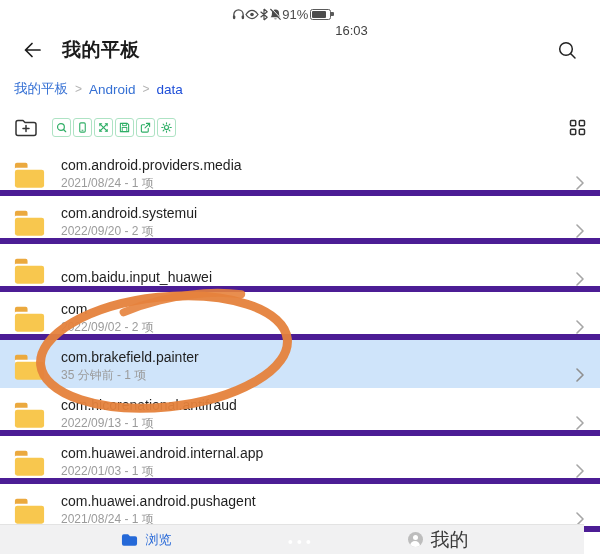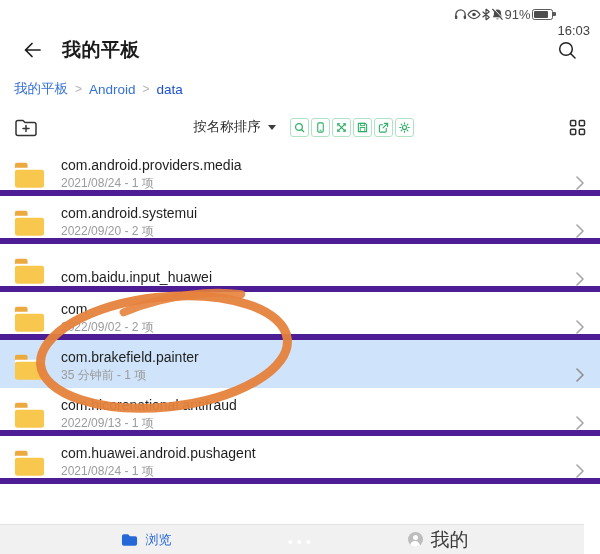--- a/index.html
+++ b/index.html
@@ -4,21 +4,21 @@
 <style>
   html,body{margin:0;padding:0;background:#e9e9e9;}
   *{box-sizing:border-box;}
   .screen{
     position:relative;width:600px;height:554px;background:#ffffff;
     font-family:"Liberation Sans","DejaVu Sans",sans-serif;
     overflow:hidden;color:#1f1f1f;
   }
   
   .status-bar{
-    height:28px;display:flex;align-items:center;justify-content:flex-end;
+    height:28px;display:flex;align-items:center;justify-content:center;
     padding:0 10px;color:#4b4b4b;font-size:13px;
   }
   .status-bar svg{display:block;}
   .sb-time{margin-left:4px;color:#3f3f3f;margin-top:32px;}
   .battery{position:relative;width:21px;height:11px;border:1.2px solid #5a5a5a;border-radius:2.5px;margin-left:2px;}
   .battery .fill{position:absolute;left:1px;top:1px;bottom:1px;width:14px;background:#4d4d4d;border-radius:1px;}
   .battery .nub{position:absolute;right:-3.5px;top:2.5px;width:2.5px;height:4px;background:#5a5a5a;border-radius:0 1px 1px 0;}
   
   .header{height:44px;display:flex;align-items:center;padding:0 20px;}
   .back-btn{width:24px;height:24px;display:flex;align-items:center;justify-content:center;cursor:pointer;}
@@ -126,24 +126,20 @@
     <span class="crumb current">data</span>
   </div>
 
   <div class="toolbar">
     <div class="tool-btn">
       <svg width="24" height="21" viewBox="0 0 24 21">
           <path d="M2 5.5 q0 -2 2 -2 h5 l2 2 h9 q2 0 2 2 v9 q0 2 -2 2 H4 q-2 0 -2 -2 z" fill="none" stroke="#333" stroke-width="1.5" stroke-linejoin="round"></path>
           <path d="M12 8.5 v6 M9 11.5 h6" stroke="#333" stroke-width="1.5" stroke-linecap="round"></path>
         </svg>
     </div>
-    <div class="sort-group">
-      <span class="sort-label">按名称排序</span>
-      <span class="caret-down"></span>
-    </div>
     <div class="mini-toolbar">
       <div class="mini-btn">
         <svg width="11" height="11" viewBox="0 0 12 12">
             <circle cx="5.4" cy="5.4" r="3.7" fill="none" stroke="#2fae66" stroke-width="1.3"></circle>
             <line x1="8.2" y1="8.2" x2="10.6" y2="10.6" stroke="#2fae66" stroke-width="1.3" stroke-linecap="round"></line>
           </svg>
       </div>
       <div class="mini-btn">
         <svg width="11" height="11" viewBox="0 0 12 12">
             <rect x="3" y="1" width="6" height="10" rx="1.2" fill="none" stroke="#2fae66" stroke-width="1.2"></rect>
@@ -293,20 +289,36 @@
           <span class="name">com.hicorenational.antifraud</span>
           <span class="meta">2022/09/13 - 1 项</span>
         </div>
       <span class="chev">
           <svg width="8" height="14" viewBox="0 0 8 14">
             <path d="M1 1 L7 7 L1 13" fill="none" stroke="#a6a6a6" stroke-width="1.6" stroke-linecap="round" stroke-linejoin="round"></path>
           </svg>
         </span>
     </div>
 
+    <div class="row">
+      <svg class="folder" width="35" height="30" viewBox="0 0 36 30">
+          <path d="M3 9 V4.5 a2 2 0 0 1 2 -2 h9 a2 2 0 0 1 2 2 V9 z" fill="#eba93e"></path>
+          <rect x="3" y="7.5" width="30" height="3" rx="1" fill="#ffffff"></rect>
+          <rect x="3" y="9.5" width="30" height="18.5" rx="2.5" fill="#f8c74e"></rect>
+        </svg>
+      <div class="texts">
+          <span class="name">com.huawei.android.internal.app</span>
+          <span class="meta">2022/01/03 - 1 项</span>
+        </div>
+      <span class="chev">
+          <svg width="8" height="14" viewBox="0 0 8 14">
+            <path d="M1 1 L7 7 L1 13" fill="none" stroke="#a6a6a6" stroke-width="1.6" stroke-linecap="round" stroke-linejoin="round"></path>
+          </svg>
+        </span>
+    </div>
 
     <div class="row">
       <svg class="folder" width="35" height="30" viewBox="0 0 36 30">
           <path d="M3 9 V4.5 a2 2 0 0 1 2 -2 h9 a2 2 0 0 1 2 2 V9 z" fill="#eba93e"></path>
           <rect x="3" y="7.5" width="30" height="3" rx="1" fill="#ffffff"></rect>
           <rect x="3" y="9.5" width="30" height="18.5" rx="2.5" fill="#f8c74e"></rect>
         </svg>
       <div class="texts">
           <span class="name">com.huawei.android.pushagent</span>
           <span class="meta">2021/08/24 - 1 项</span>

